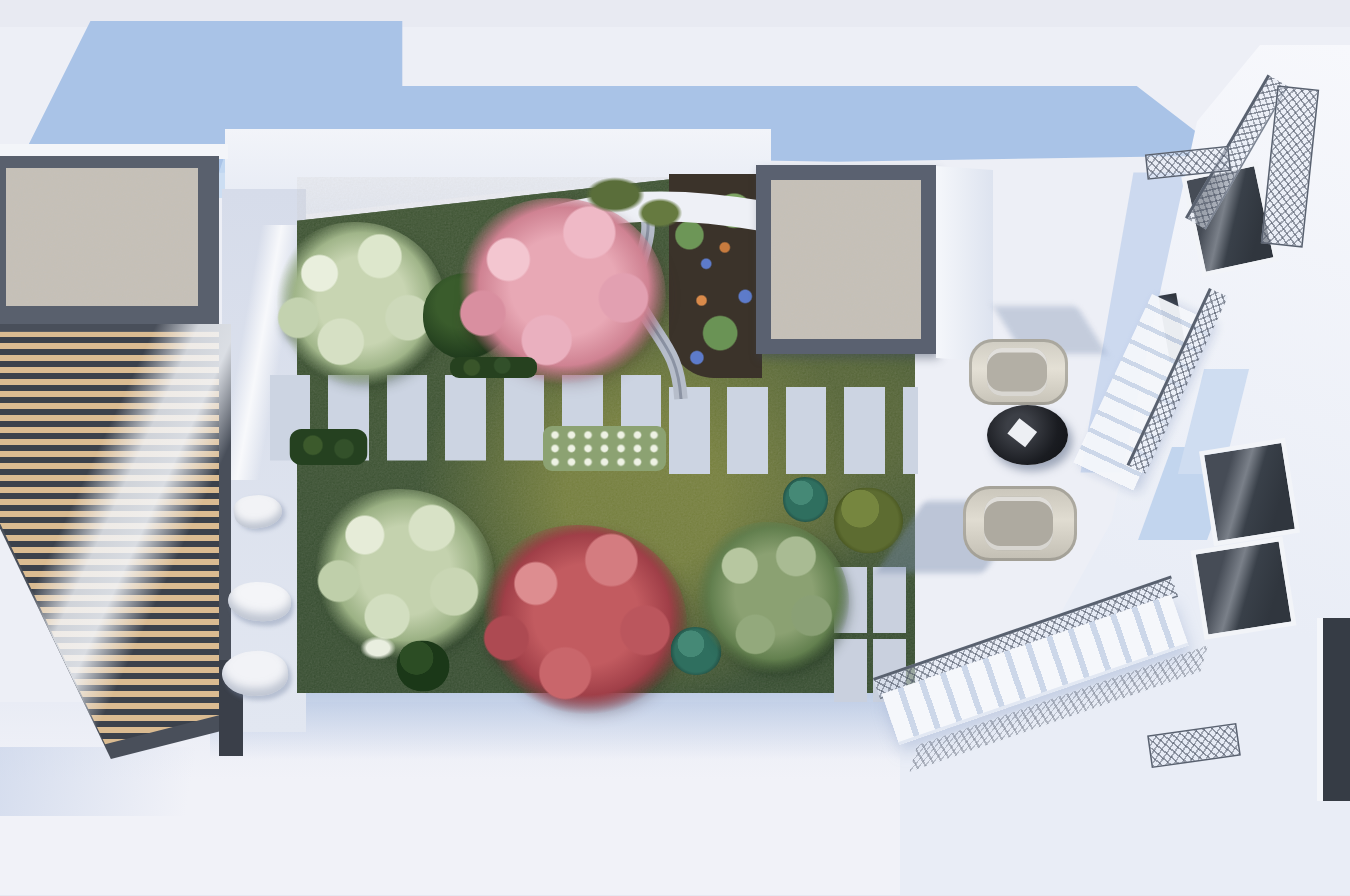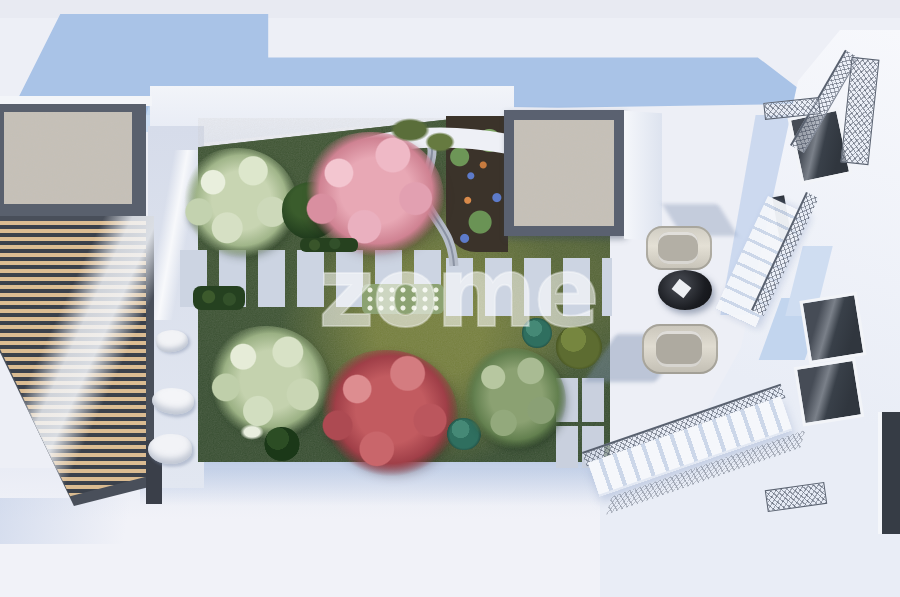--- a/index.html
+++ b/index.html
@@ -207,15 +207,14 @@
     <div class="abs" style="left:0;top:0;width:154px;height:290px;
       background:linear-gradient(115deg,rgba(255,255,255,0) 36%,rgba(244,247,252,.8) 46%,rgba(244,247,252,.85) 55%,rgba(255,255,255,0) 66%);
       clip-path:polygon(0 0,100% 0,100% 93%,48% 100%,0 47%);"></div>
   </div>
   <div class="abs" style="left:146px;top:440px;width:16px;height:64px;background:#3a3f49;"></div>
 
   <div class="abs" style="left:156px;top:330px;width:32px;height:22px;border-radius:40% 60% 50% 50%;background:#f2f3f6;box-shadow:inset 0 -4px 5px rgba(150,160,180,.55),2px 2px 3px rgba(120,135,165,.4);transform:rotate(-8deg);"></div>
   <div class="abs" style="left:152px;top:388px;width:42px;height:26px;border-radius:55% 45% 50% 50%;background:#f4f5f8;box-shadow:inset 0 -5px 6px rgba(150,160,180,.55),2px 3px 3px rgba(120,135,165,.4);transform:rotate(6deg);"></div>
   <div class="abs" style="left:148px;top:434px;width:44px;height:30px;border-radius:50% 50% 45% 55%;background:#f2f3f7;box-shadow:inset 0 -5px 6px rgba(150,160,180,.55),2px 3px 3px rgba(120,135,165,.4);transform:rotate(-4deg);"></div>
 
-  <div id="watermark" class="abs" style="left:318px;top:238px;width:280px;height:110px;">zome</div>
 
 </div>
 
 </body></html>

